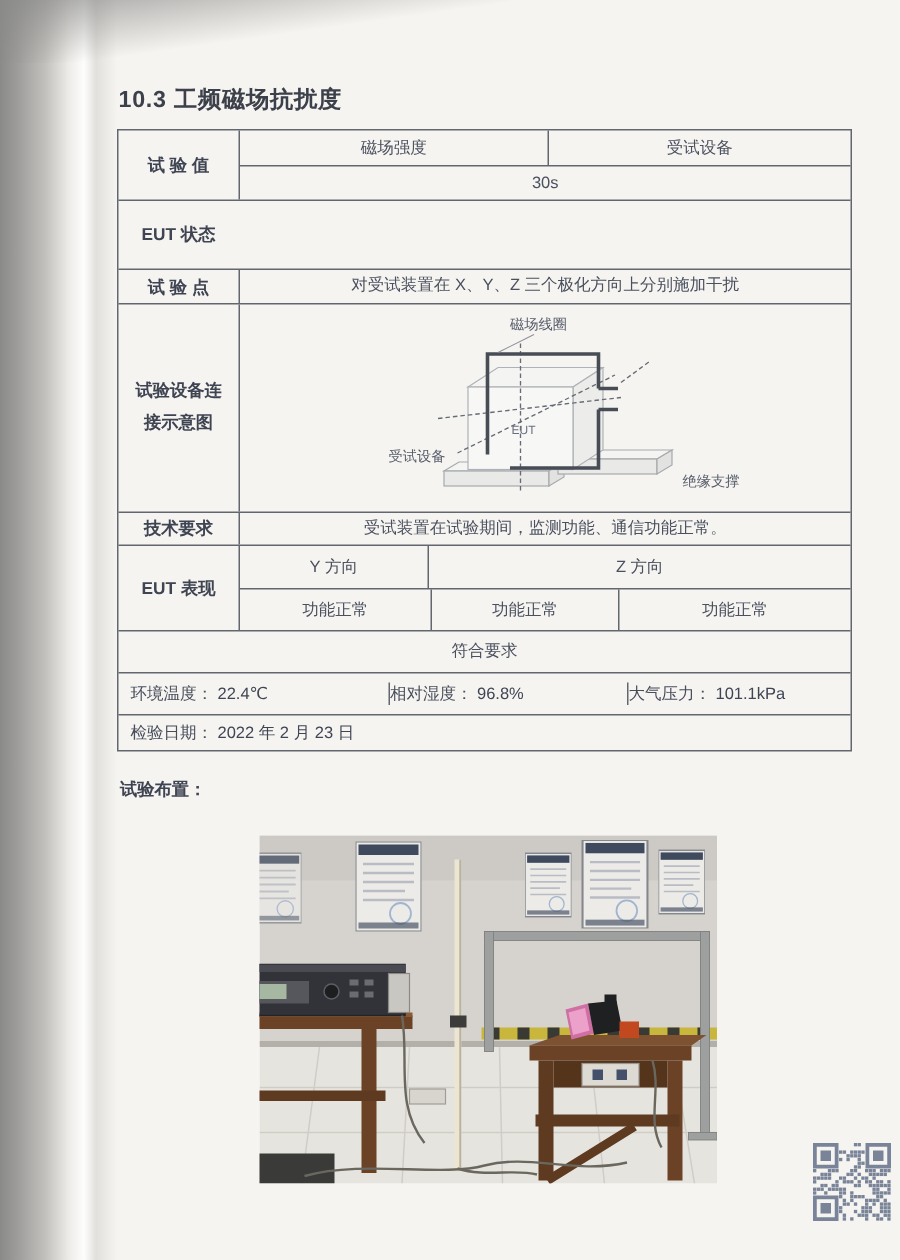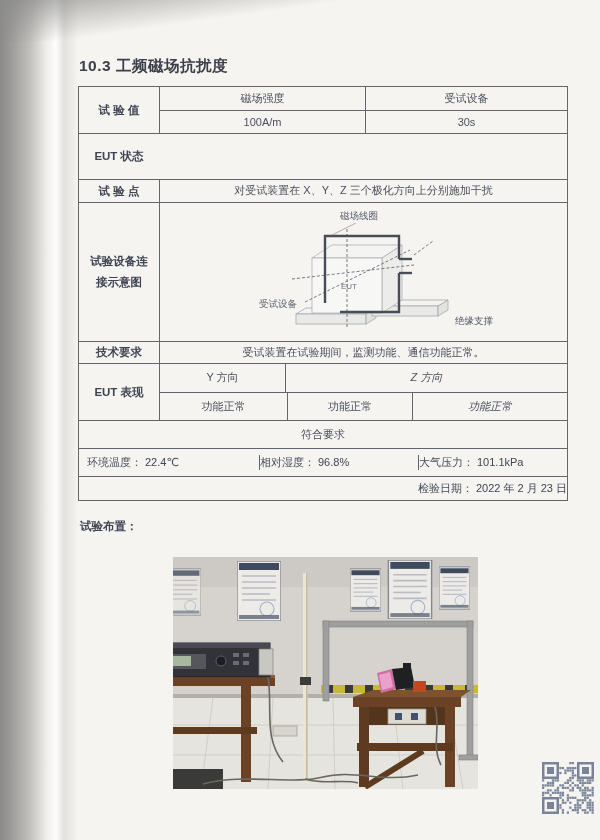--- a/index.html
+++ b/index.html
@@ -46,30 +46,30 @@
   .trow > * + *{border-left:1px solid var(--bd);}
   .tcol{display:flex;flex-direction:column;flex:1;}
   .tsub{display:flex;flex:1;}
   .tsub + .tsub{border-top:1px solid var(--bd);}
   .tsub > * + *{border-left:1px solid var(--bd);}
   .lbl{width:80px;font-weight:600;color:#3f4452;font-size:11.5px;flex:none;}
   .wA{width:205px;}
   .wB{flex:1;}
   .c3a{width:127px;}
   .c3b{width:125px;}
-  .c3c{flex:1;font-style:italic;}
+  .c3c{flex:1;}
   .fill{flex:1;padding:2px 14px;line-height:1.55;}
   .envrow{display:flex;align-items:center;padding-left:8px;font-size:11px;}
   .envrow .eg1{width:172px;}
   .envrow .eg2{width:158px;}
   .envrow .eg3{flex:1;}
   .ilabel{color:#474d5b;}
   .ival{margin-left:3px;color:#3f4554;}
   .insL{width:255px;justify-content:flex-start;padding-left:8px;}
-  .insR{flex:1;justify-content:flex-end;padding-left:8px;}
+  .insR{flex:1;justify-content:flex-start;padding-left:8px;}
   
   .arrange{
     position:absolute;left:80px;top:519px;
     font-size:11.5px;font-weight:bold;color:#3f4452;
   }
   .photo{position:absolute;left:173px;top:557px;width:305px;height:232px;}
   .qr{position:absolute;left:542px;top:762px;width:52px;height:52px;opacity:.82;}
   svg text{font-family:"Liberation Sans","DejaVu Sans",sans-serif;}
 </style>
 </head>
@@ -84,21 +84,20 @@
   <div class="rtable">
 
     <div class="trow" style="height:46px">
       <div class="tcell lbl">试 验 值</div>
       <div class="tcol">
         <div class="tsub" style="height:21px">
           <div class="tcell wA">磁场强度</div>
           <div class="tcell wB">受试设备</div>
         </div>
         <div class="tsub" style="height:24px">
-          <div class="tcell wA">100A/m</div>
           <div class="tcell wB">30s</div>
         </div>
       </div>
     </div>
 
     <div class="trow bt" style="height:46px">
       <div class="tcell lbl">EUT 状态</div>
     </div>
 
     <div class="trow bt" style="height:23px">

